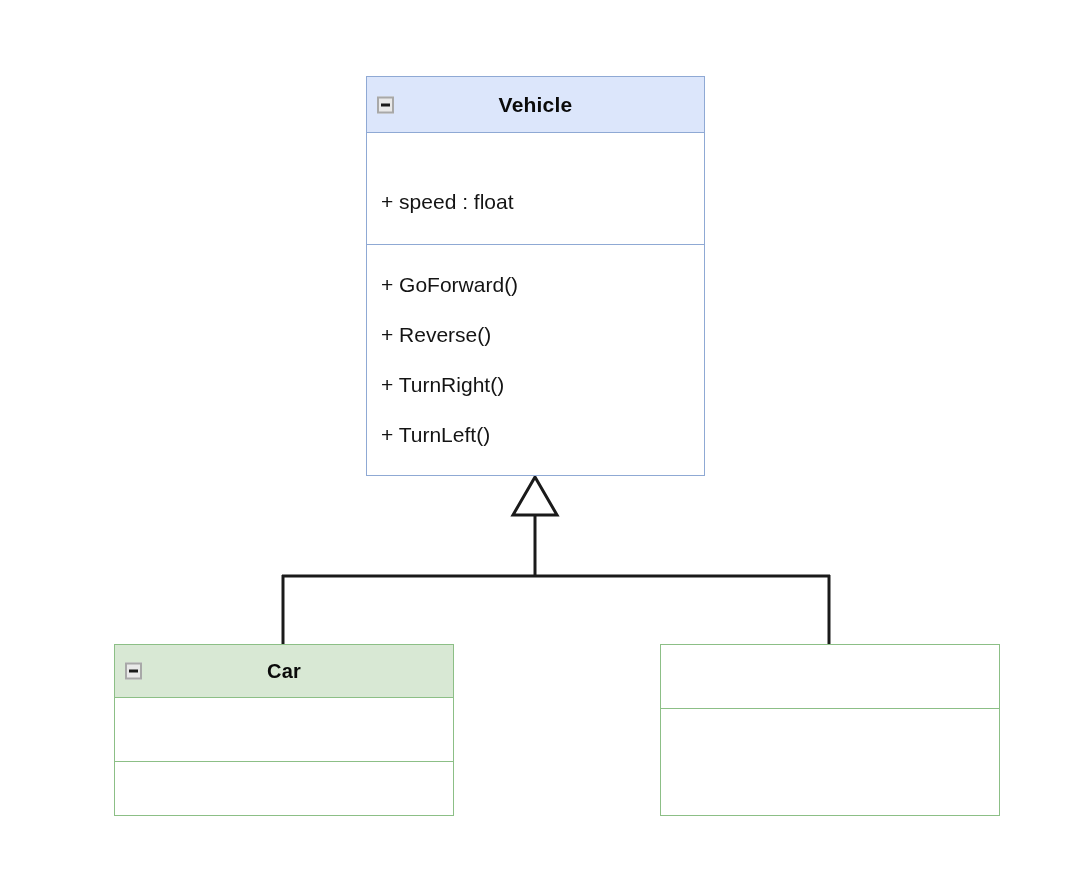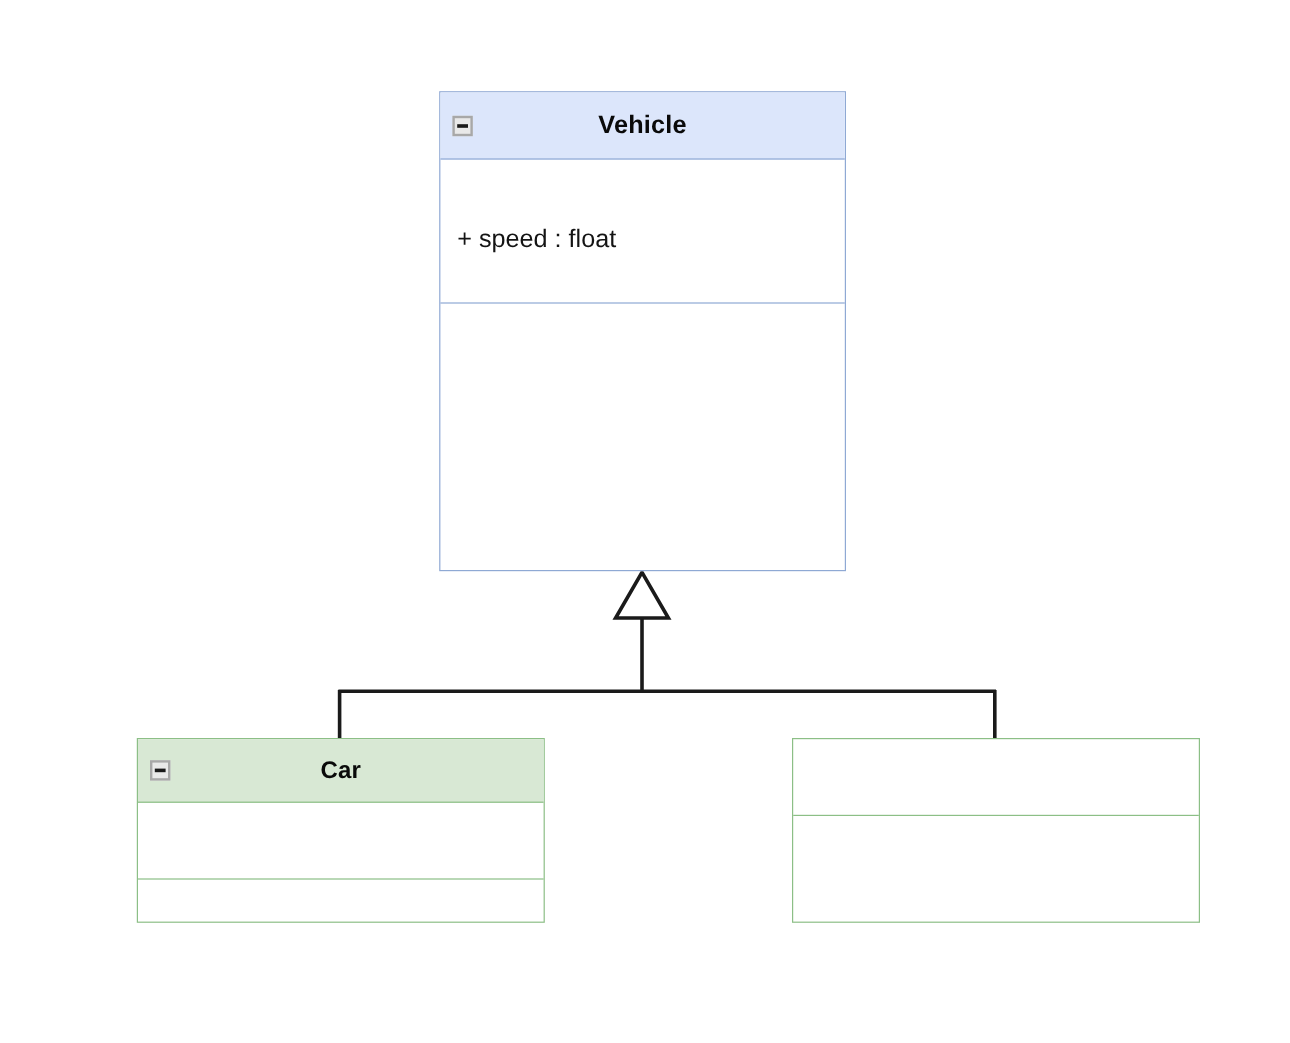--- a/index.html
+++ b/index.html
@@ -105,35 +105,34 @@
     padding-left: 14px;
     white-space: nowrap;
   }
 
   
   #class-vehicle {
     left: 366px;
     top: 76px;
     width: 339px;
     height: 400px;
-    gap: 15px;
   }
   #class-vehicle .class-header { height: 56px; }
   #class-vehicle .class-name { font-size: 21px; }
-  #class-vehicle .attributes { height: 105px; }
+  #class-vehicle .attributes { height: 86px; margin-top: 26px; }
   #class-vehicle .operations { flex: 1 1 auto; }
   #class-vehicle .member { font-size: 21px; }
   #class-vehicle .attributes .member { padding: 13px 0 13px 14px; }
   #class-vehicle .operations .member { padding: 13px 0 13px 14px; }
 
   
   .subclass {
-    top: 615px;
+    top: 644px;
     width: 340px;
-    height: 154px;
+    height: 172px;
   }
   #class-car { left: 114px; }
   #class-truck { left: 660px; }
   .subclass .class-header { height: 53px; }
   .subclass .class-name { font-size: 20px; }
   .subclass .compartment-a { height: 64px; }
   .subclass .compartment-b { flex: 1 1 auto; }
 </style>
 </head>
 <body>
@@ -156,20 +155,26 @@
   <div class="uml-class" id="class-vehicle">
     <div class="class-header">
       <span class="collapse-icon">
         <span class="bar"></span>
       </span>
       <span class="class-name">Vehicle</span>
     </div>
     <div class="compartment attributes divided">
       <span class="member">+ speed : float</span>
     </div>
+    <div class="compartment operations">
+      <span class="member">+ GoForward()</span>
+      <span class="member">+ Reverse()</span>
+      <span class="member">+ TurnRight()</span>
+      <span class="member">+ TurnLeft()</span>
+    </div>
   </div>
 
   <div class="uml-class green subclass" id="class-car">
     <div class="class-header">
       <span class="collapse-icon">
         <span class="bar"></span>
       </span>
       <span class="class-name">Car</span>
     </div>
     <div class="compartment compartment-a divided"></div>

